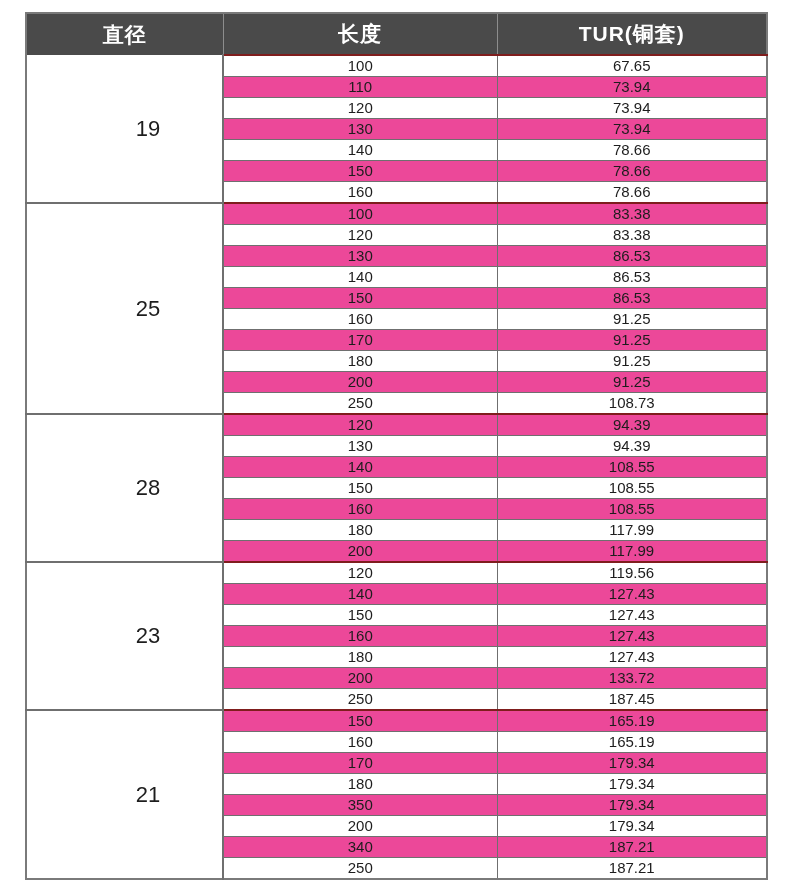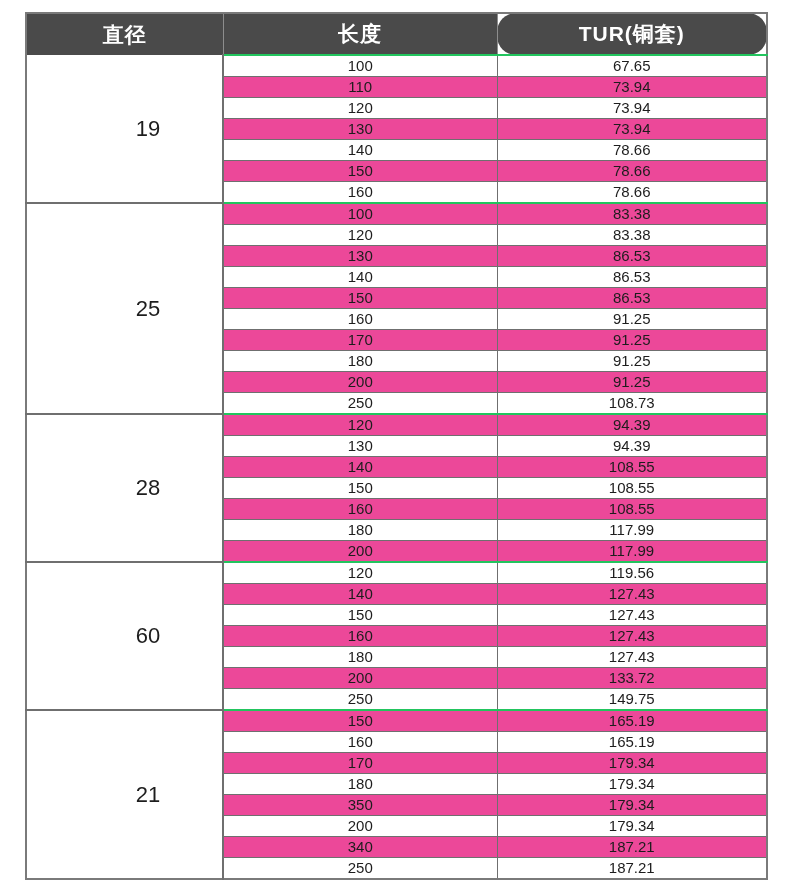--- a/index.html
+++ b/index.html
@@ -34,21 +34,21 @@
     color: #ffffff;
     font-size: 21px;
     font-weight: bold;
     height: 40px;
     line-height: 40px;
     padding: 0;
     border-right: 1px solid #8d8d8d;
     letter-spacing: 1px;
     white-space: nowrap;
   }
-  thead th:last-child { border-right: none; border-radius: 19px; }
+  thead th:last-child { border-right: none; }
 
   tbody td {
     height: 20px;
     line-height: 20px;
     padding: 0;
     text-align: center;
     font-size: 15px;
     color: #1d1d1d;
     border-top: 1px solid #6f6f6f;
     border-right: 1px solid #6f6f6f;
@@ -64,21 +64,21 @@
   td.dia-cell {
     background: #ffffff;
     font-size: 22px;
     color: #1d1d1d;
     border-top: 2px solid #6f6f6f;
     border-right: 2px solid #6f6f6f;
     vertical-align: middle;
     padding-left: 47px;
   }
 
-  tbody tr.group-start td.data-cell { border-top: 2px solid #22c55e; margin-top: 15px; }
+  tbody tr.group-start td.data-cell { border-top: 2px solid #7f1d1d; margin-top: 15px; }
   tbody tr:first-child td { border-top: none; }
 
   .watermark {
     position: absolute;
     left: 600px;
     top: 857px;
     font-family: "Liberation Mono", "DejaVu Sans Mono", monospace;
     font-size: 13px;
     color: #a9a9a9;
     letter-spacing: 0.5px;
@@ -197,21 +197,21 @@
       </tr>
       <tr class="band-plain">
         <td class="data-cell">180</td>
         <td class="data-cell">117.99</td>
       </tr>
       <tr class="band-shaded">
         <td class="data-cell">200</td>
         <td class="data-cell">117.99</td>
       </tr>
       <tr class="band-plain group-start">
-        <td class="dia-cell" rowspan="7">60</td>
+        <td class="dia-cell" rowspan="7">23</td>
         <td class="data-cell">120</td>
         <td class="data-cell">119.56</td>
       </tr>
       <tr class="band-shaded">
         <td class="data-cell">140</td>
         <td class="data-cell">127.43</td>
       </tr>
       <tr class="band-plain">
         <td class="data-cell">150</td>
         <td class="data-cell">127.43</td>
@@ -223,21 +223,21 @@
       <tr class="band-plain">
         <td class="data-cell">180</td>
         <td class="data-cell">127.43</td>
       </tr>
       <tr class="band-shaded">
         <td class="data-cell">200</td>
         <td class="data-cell">133.72</td>
       </tr>
       <tr class="band-plain">
         <td class="data-cell">250</td>
-        <td class="data-cell">149.75</td>
+        <td class="data-cell">187.45</td>
       </tr>
       <tr class="band-shaded group-start">
         <td class="dia-cell" rowspan="8">21</td>
         <td class="data-cell">150</td>
         <td class="data-cell">165.19</td>
       </tr>
       <tr class="band-plain">
         <td class="data-cell">160</td>
         <td class="data-cell">165.19</td>
       </tr>

